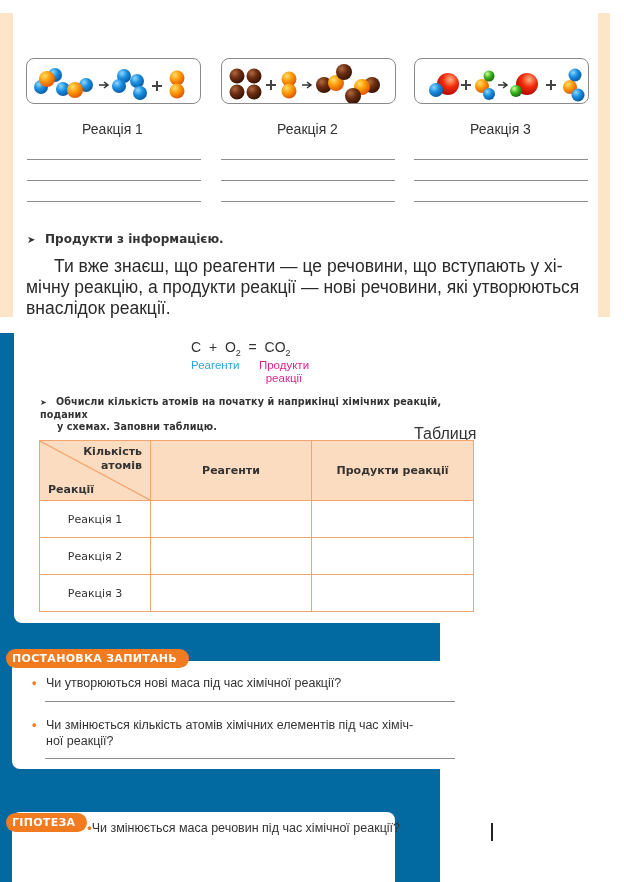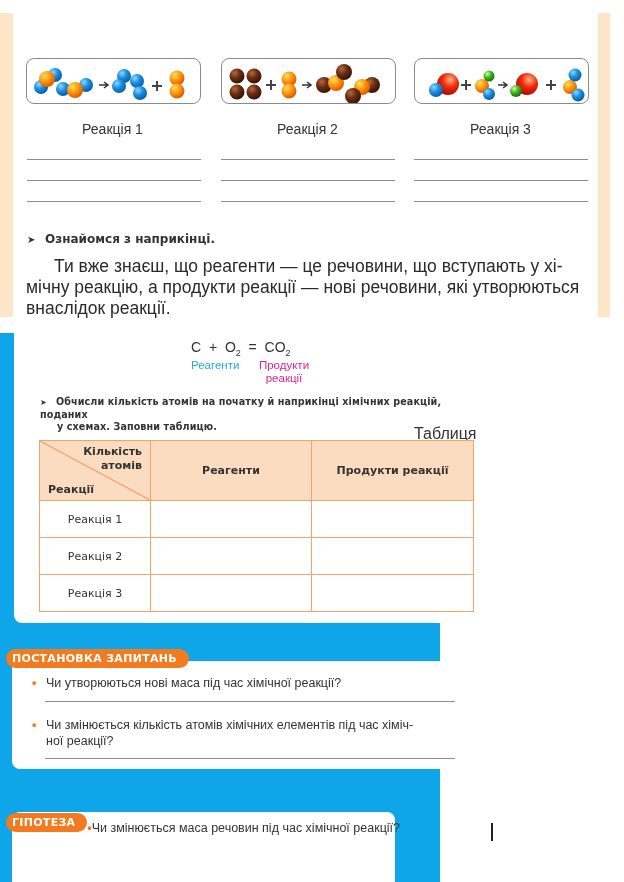--- a/index.html
+++ b/index.html
@@ -23,21 +23,21 @@
   #rlabel1 { left:13px; } #rlabel2 { left:208px; } #rlabel3 { left:401px; }
 
   .ansline { position:absolute; height:0; border-top:1.5px solid #8c8c8c; width:174px; }
 
   #task2 { left:14px; top:218px; font-size:12px; font-weight:bold; font-family:"DejaVu Sans", sans-serif; }
   #info-para { position:absolute; left:13px; top:243px; width:572px; font-family:"Liberation Sans", sans-serif;
                font-size:17.5px; line-height:21px; color:#2a2a2a; text-align:justify; }
   #info-para .indent { display:inline-block; width:28px; }
 
   
-  #bottom { position:absolute; left:0; top:333px; width:440px; height:549px; background:#0ea5e9; }
+  #bottom { position:absolute; left:0; top:333px; width:440px; height:549px; background:#0369a1; }
   #bottom .card1 { position:absolute; left:14px; top:0; width:457px; height:290px; background:#fff;
                    border-radius:0 0 8px 8px; }
   #formula { position:absolute; left:177px; top:6px; font-family:"Liberation Sans", sans-serif; font-size:14px; color:#333; }
   #formula sub { font-size:9px; }
   #lbl-reag { position:absolute; left:177px; top:26px; font-family:"Liberation Sans", sans-serif; font-size:11.5px; color:#2aa6e0; }
   #lbl-prod { position:absolute; left:240px; top:26px; width:60px; text-align:center; font-family:"Liberation Sans", sans-serif;
               font-size:11.5px; line-height:13px; color:#e0238c; }
   #task3 { left:26px; top:63px; width:440px; font-size:9.6px; line-height:12px; letter-spacing:0.1px; }
   #task3 .cont { padding-left:17px; }
   #task3 .arrow { width:16px; font-size:8px; }
@@ -168,21 +168,21 @@
     <div class="ansline" style="left:14px;top:167px"></div>
     <div class="ansline" style="left:14px;top:188px"></div>
     <div class="ansline" style="left:208px;top:146px"></div>
     <div class="ansline" style="left:208px;top:167px"></div>
     <div class="ansline" style="left:208px;top:188px"></div>
     <div class="ansline" style="left:401px;top:146px"></div>
     <div class="ansline" style="left:401px;top:167px"></div>
     <div class="ansline" style="left:401px;top:188px"></div>
 
     <div id="task2" class="task">
-      <span class="arrow">➤</span><span>Ознайомся з наприкінці.</span>
+      <span class="arrow">➤</span><span>Продукти з інформацією.</span>
     </div>
 
     <div id="info-para">
       <span class="indent"></span><span>Ти вже знаєш, що реагенти — це речовини, що вступають у хі-</span><br>
       <span>мічну реакцію, а продукти реакції — нові речовини, які утворюються</span><br>
       <span>внаслідок реакції.</span>
     </div>
   </div>
 </div>
 

